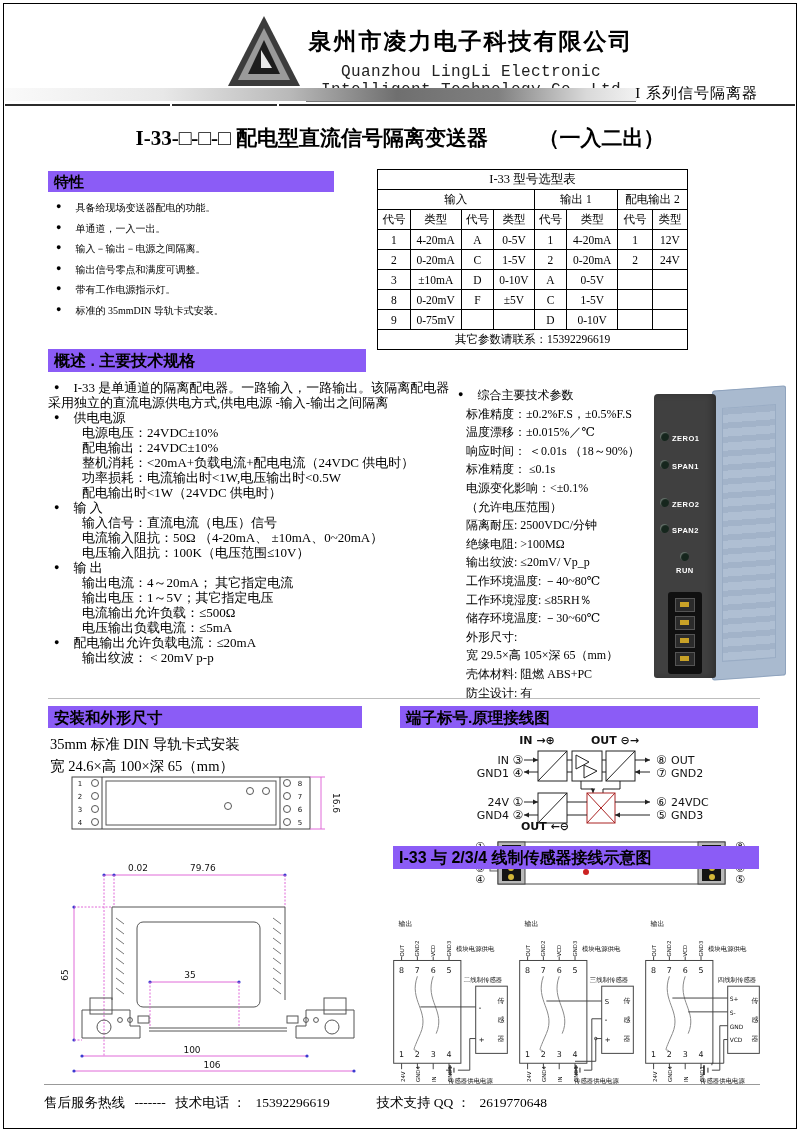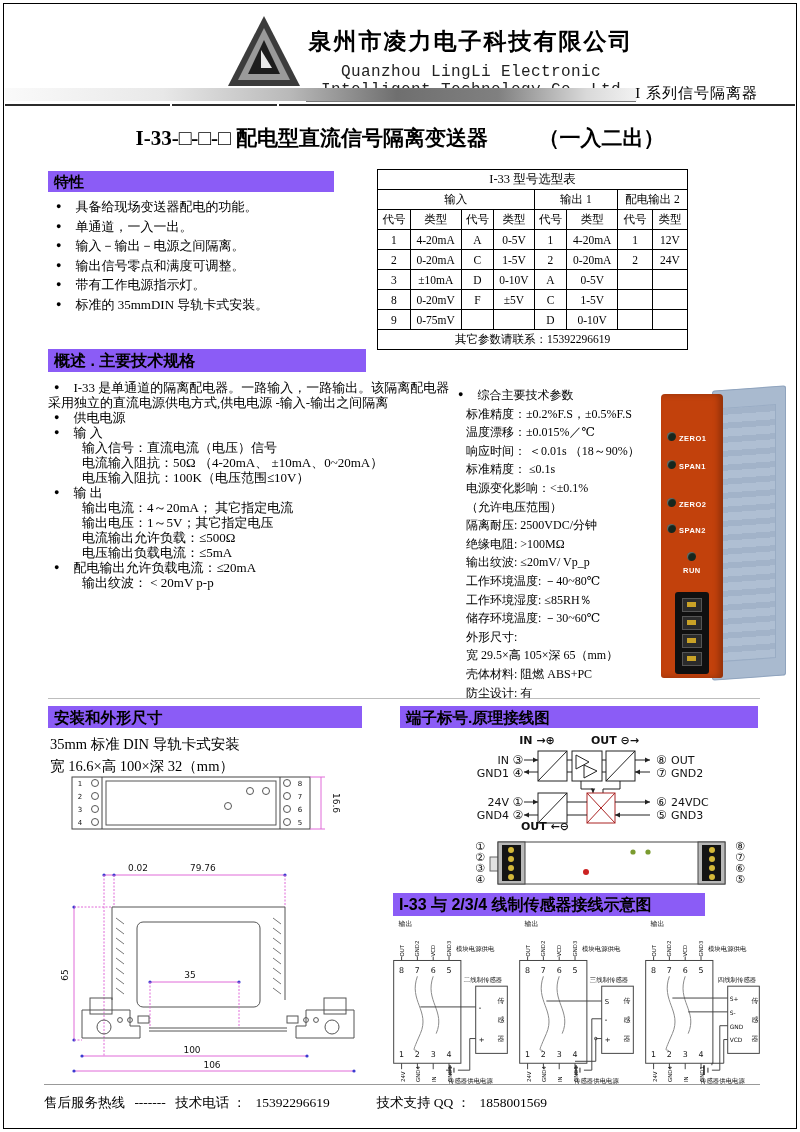--- a/index.html
+++ b/index.html
@@ -23,21 +23,21 @@
   .doc-title{position:absolute;left:0;top:124px;width:100%;text-align:center;
              font-size:21px;font-weight:bold;}
   .doc-title .gap{display:inline-block;width:40px;}
 
   
   .bar{position:absolute;background:#8b5cf6;color:#000;font-family:"Liberation Sans","DejaVu Sans",sans-serif;
        font-weight:bold;padding:2px 6px;box-sizing:border-box;}
 
   
   .bar-features{left:48px;top:171px;width:286px;height:21px;font-size:15px;}
-  .features-list{position:absolute;left:50px;top:197px;width:300px;font-size:13px;line-height:19.5px;}
+  .features-list{position:absolute;left:50px;top:197px;width:300px;font-size:10px;line-height:19.5px;}
   .features-list div::before{content:"●";font-size:9px;margin:0 14px 0 6px;vertical-align:2px;}
 
   
   .model-table{position:absolute;left:377px;top:169px;width:311px;border-collapse:collapse;
                font-size:11.5px;text-align:center;}
   .model-table th,.model-table td{border:1px solid #000;padding:1px 2px;height:17px;font-weight:normal;}
   .model-table .tbl-title{font-size:12.5px;}
 
   
   .bar-overview{left:48px;top:349px;width:318px;height:23px;font-size:16px;}
@@ -46,21 +46,21 @@
   .spec-lines{padding-left:34px;}
   .specs-right{position:absolute;left:452px;top:385px;width:200px;font-size:12px;line-height:18.6px;}
   .specs-right .spec-lines{padding-left:14px;}
 
   
   .product{position:absolute;left:646px;top:382px;width:150px;height:308px;}
   .prod-side{position:absolute;left:66px;top:6px;width:74px;height:290px;background:#a9bacf;
              border-radius:3px;transform:skewY(-4deg);box-shadow:inset 0 0 0 1px #8fa3bd;}
   .prod-side::after{content:"";position:absolute;inset:18px 10px;background:
       repeating-linear-gradient(180deg,#9fb0c6 0 6px,#b4c3d6 6px 14px);opacity:.6;border:1px solid #8fa3bd;}
-  .prod-front{position:absolute;left:15px;top:12px;width:62px;height:284px;background:#c2410c;
+  .prod-front{position:absolute;left:8px;top:12px;width:62px;height:284px;background:#404040;
               border-radius:4px 4px 3px 3px;box-shadow:inset -4px 0 6px rgba(0,0,0,.25);}
   .prod-label{position:absolute;color:#fff;font-family:"Liberation Sans",sans-serif;
               font-size:7.5px;font-weight:bold;letter-spacing:.5px;}
   .prod-hole{position:absolute;width:9px;height:9px;border-radius:50%;background:#16261d;
              box-shadow:inset 1px 1px 1px rgba(255,255,255,.35);}
   .prod-conn{position:absolute;left:14px;top:198px;width:34px;height:82px;background:#101010;border-radius:3px;}
   .prod-conn i{position:absolute;left:7px;width:18px;height:12px;background:#2b2b2b;border:1px solid #555;display:block;}
   .prod-conn i::after{content:"";position:absolute;left:4px;top:3px;width:9px;height:5px;background:#c9a227;display:block;}
 
   .divider{position:absolute;left:48px;top:698px;width:712px;border-top:1px solid #bdbdbd;}
@@ -72,21 +72,21 @@
 
   
   .bar-terminal{left:400px;top:706px;width:358px;height:22px;font-size:15.5px;}
   .schematic-svg{position:absolute;left:405px;top:727px;}
   .modulefront-svg{position:absolute;left:426px;top:832px;}
 
   
   .dims-svg{position:absolute;left:52px;top:860px;}
 
   
-  .bar-sensor{left:393px;top:893px;width:312px;height:23px;font-size:16px;}
+  .bar-sensor{left:393px;top:846px;width:366px;height:23px;font-size:16px;}
   .sensor-row{position:absolute;left:390px;top:917px;width:374px;display:flex;gap:4px;}
 
   
   .footer{position:absolute;left:44px;top:1084px;width:716px;border-top:1px solid #999;
           padding-top:9px;font-size:13.5px;}
   .footer span{margin-right:6px;}
   .footer .sp{display:inline-block;width:28px;}
 
   svg text{font-family:"DejaVu Sans","Liberation Sans",sans-serif;fill:#111;}
   svg .cjk{font-family:"Liberation Serif","DejaVu Serif",serif;}
@@ -208,20 +208,27 @@
       <tr>
           <td colspan="8">其它参数请联系：15392296619</td>
         </tr>
     </tfoot>
   </table>
 
   <div class="bar bar-overview">概述 . 主要技术规格</div>
   <div class="specs-left">
     <div class="bulleted">I-33 是单通道的隔离配电器。一路输入，一路输出。该隔离配电器采用独立的直流电源供电方式,供电电源 -输入-输出之间隔离</div>
     <div class="bulleted">供电电源</div>
+    <div class="spec-lines">
+        <div>电源电压：24VDC±10%</div>
+        <div>配电输出：24VDC±10%</div>
+        <div>整机消耗：&lt;20mA+负载电流+配电电流（24VDC 供电时）</div>
+        <div>功率损耗：电流输出时&lt;1W,电压输出时&lt;0.5W</div>
+        <div>配电输出时&lt;1W（24VDC 供电时）</div>
+      </div>
     <div class="bulleted">输 入</div>
     <div class="spec-lines">
         <div>输入信号：直流电流（电压）信号</div>
         <div>电流输入阻抗：50Ω （4-20mA、 ±10mA、0~20mA）</div>
         <div>电压输入阻抗：100K（电压范围≤10V）</div>
       </div>
     <div class="bulleted">输 出</div>
     <div class="spec-lines">
         <div>输出电流：4～20mA；  其它指定电流</div>
         <div>输出电压：1～5V；其它指定电压</div>
@@ -275,21 +282,21 @@
           <i style="top:60px"></i>
       </div>
     </div>
   </div>
 
   <div class="divider"></div>
 
   <div class="bar bar-install">安装和外形尺寸</div>
   <div class="install-lines">
     <div>35mm 标准 DIN 导轨卡式安装</div>
-    <div>宽 16.6×高 100×深 32（mm）</div>
+    <div>宽 24.6×高 100×深 65（mm）</div>
   </div>
   <svg class="install-svg" width="300" height="64" viewBox="0 0 300 64">
     <rect x="17" y="5" width="238" height="52" fill="none" stroke="#444"></rect>
     <line x1="47" y1="5" x2="47" y2="57" stroke="#444"></line>
     <line x1="225" y1="5" x2="225" y2="57" stroke="#444"></line>
     <rect x="51" y="9" width="170" height="44" fill="none" stroke="#555"></rect>
     <circle cx="40" cy="11" r="3.5" fill="none" stroke="#555"></circle>
       <circle cx="40" cy="24" r="3.5" fill="none" stroke="#555"></circle>
     <circle cx="40" cy="37" r="3.5" fill="none" stroke="#555"></circle>
       <circle cx="40" cy="50" r="3.5" fill="none" stroke="#555"></circle>
@@ -613,15 +620,15 @@
     </svg>
   </div>
 
   <div class="footer">
     <span>售后服务热线</span>
     <span>-------</span>
     <span>技术电话 ：</span>
     <span>15392296619</span>
     <span class="sp"></span>
     <span>技术支持 QQ ：</span>
-    <span>1858001569</span>
+    <span>2619770648</span>
   </div>
 </div>
 
 </body></html>

